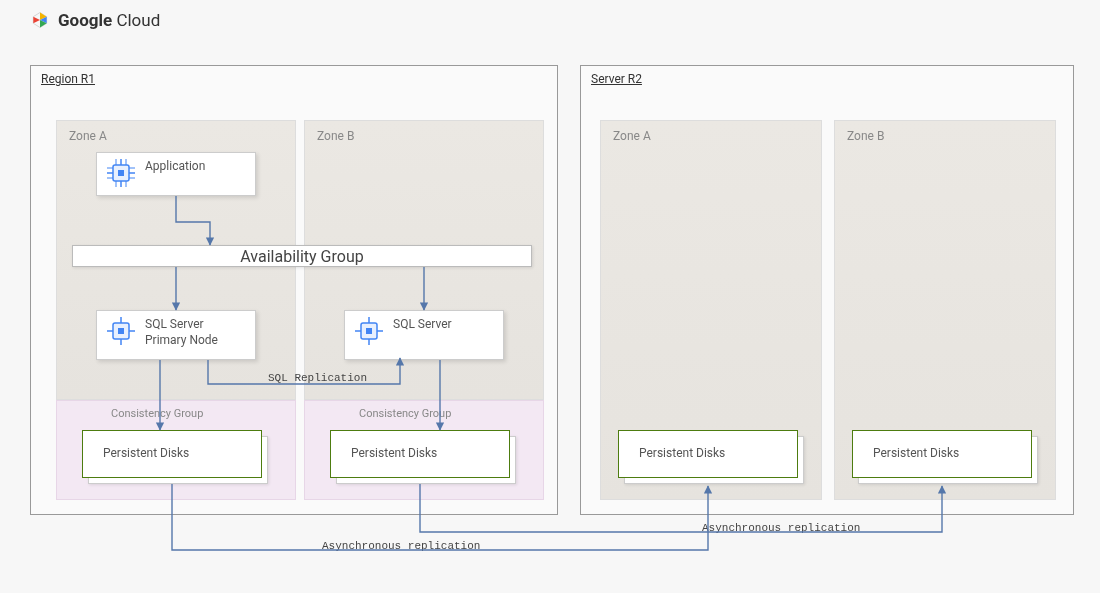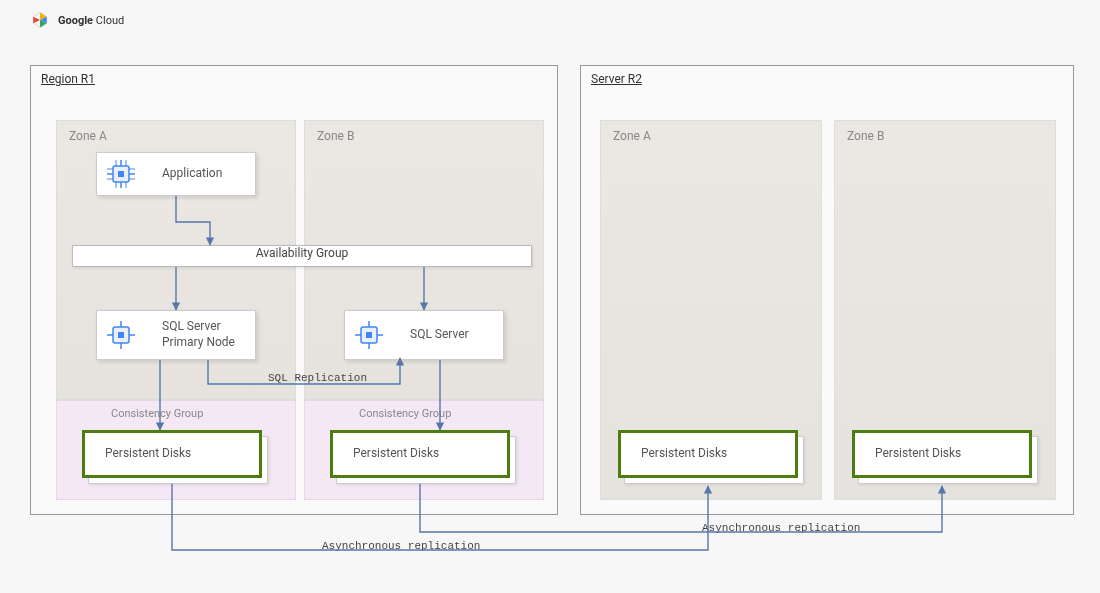--- a/index.html
+++ b/index.html
@@ -16,21 +16,21 @@
   top: 10px;
   left: 30px;
   display: flex;
   align-items: center;
   gap: 8px;
 }
 .gcp-logo {
   width: 20px;
   height: 20px;
 }
-.header-text { font-size: 11px; color: #333; }
+.header-text { font-size: 17px; color: #333; }
 .header-text b { font-weight: 700; }
 
 .region {
   position: absolute;
   border: 1px solid #999;
   background: #fafafa;
 }
 .region-label {
   position: absolute;
   top: 6px;
@@ -63,23 +63,23 @@
   font-size: 11px;
   color: #888;
   margin-left: 44px;
 }
 .node {
   position: absolute;
   background: #fff;
   border: 1px solid #ccc;
   box-shadow: 2px 2px 4px rgba(0,0,0,0.12);
   display: flex;
-  align-items: center;
+  align-items: flex-start;
   padding: 6px 10px;
-  gap: 27px;
+  gap: 10px;
 }
 .node .icon {
   width: 28px;
   height: 28px;
   flex-shrink: 0;
 }
 .node-text {
   font-size: 12px;
   color: #555;
   line-height: 1.3;
@@ -93,37 +93,37 @@
   border: 1px solid #ccc;
   width: 100%;
   height: 100%;
   top: 6px;
   left: 6px;
   box-shadow: 1px 1px 3px rgba(0,0,0,0.1);
 }
 .disk-front {
   position: relative;
   background: #fff;
-  border: 3px solid #4d7c0f;
+  border: 1px solid #4d7c0f;
   width: 100%;
   height: 100%;
   display: flex;
   align-items: center;
   padding: 6px 10px;
   gap: 10px;
 }
 .ag-bar {
   position: absolute;
   background: #fff;
   border: 1px solid #bbb;
   height: 22px;
   display: flex;
-  align-items: flex-start;
+  align-items: flex-end;
   justify-content: center;
-  font-size: 12px;
+  font-size: 16px;
   color: #444;
   box-shadow: 1px 1px 3px rgba(0,0,0,0.1);
 }
 .edge-label {
   position: absolute;
   font-size: 11px;
   color: #444;
   background: transparent;
   padding: 0 2px;
   font-family: Liberation Mono, monospace;

